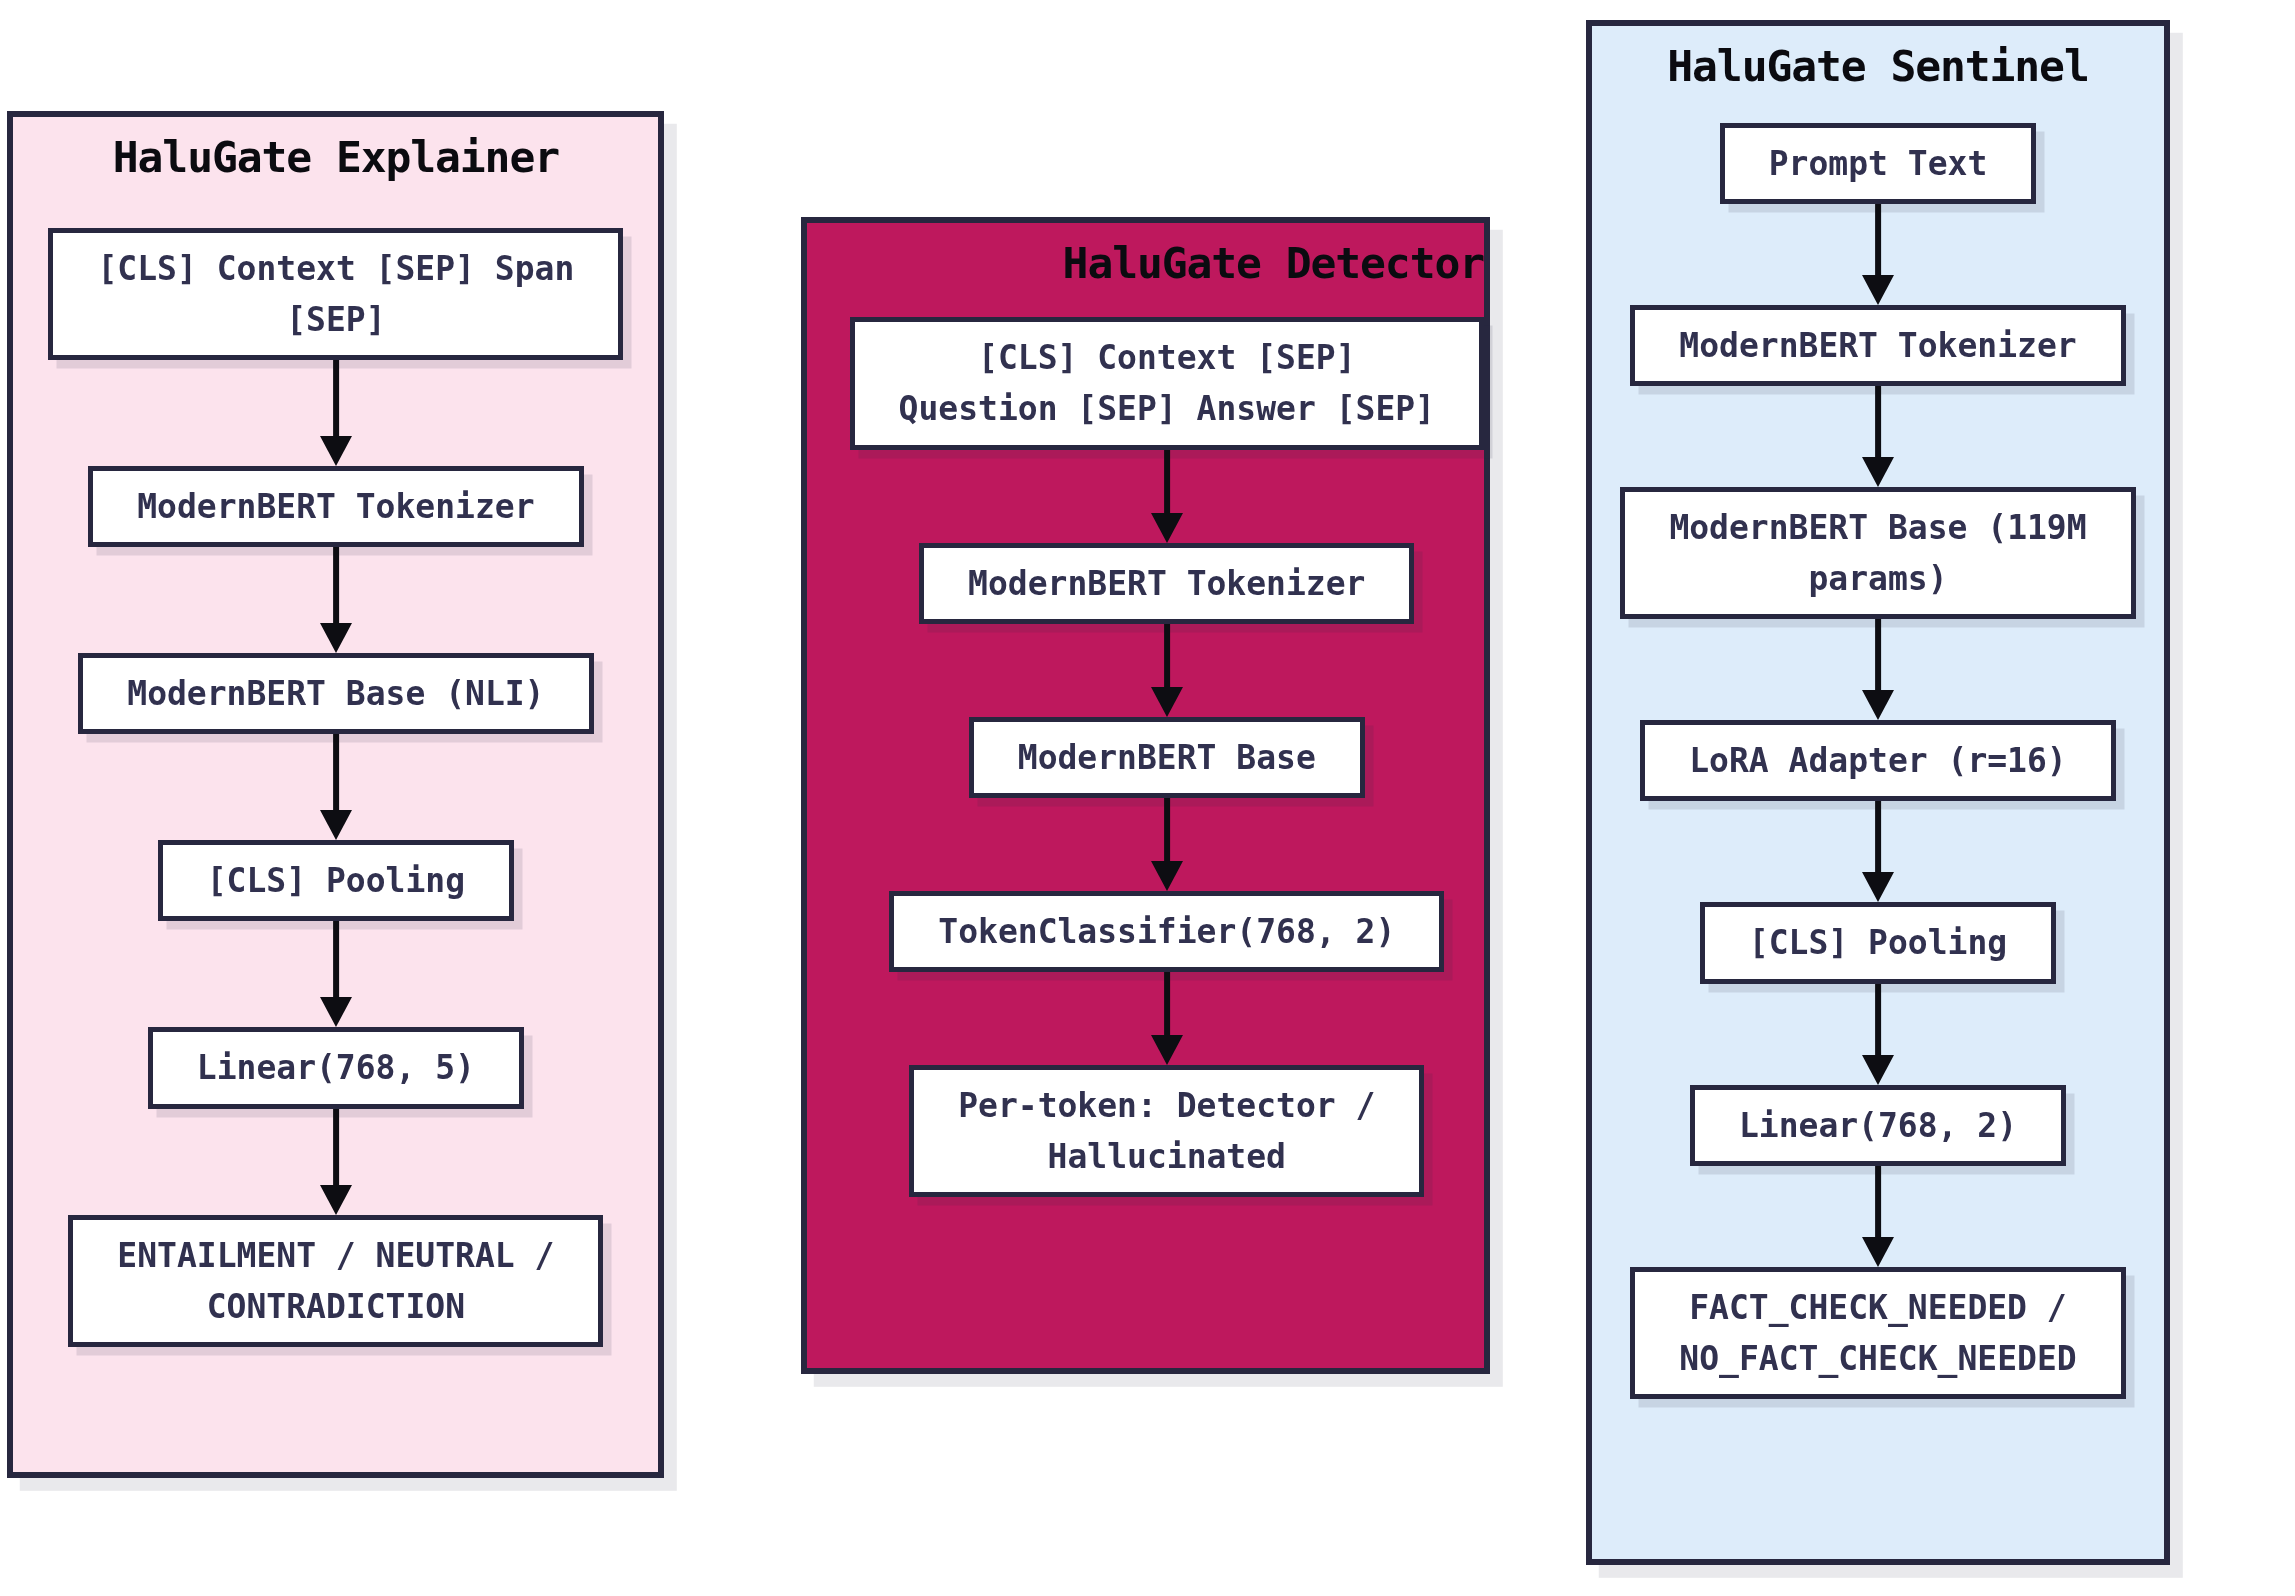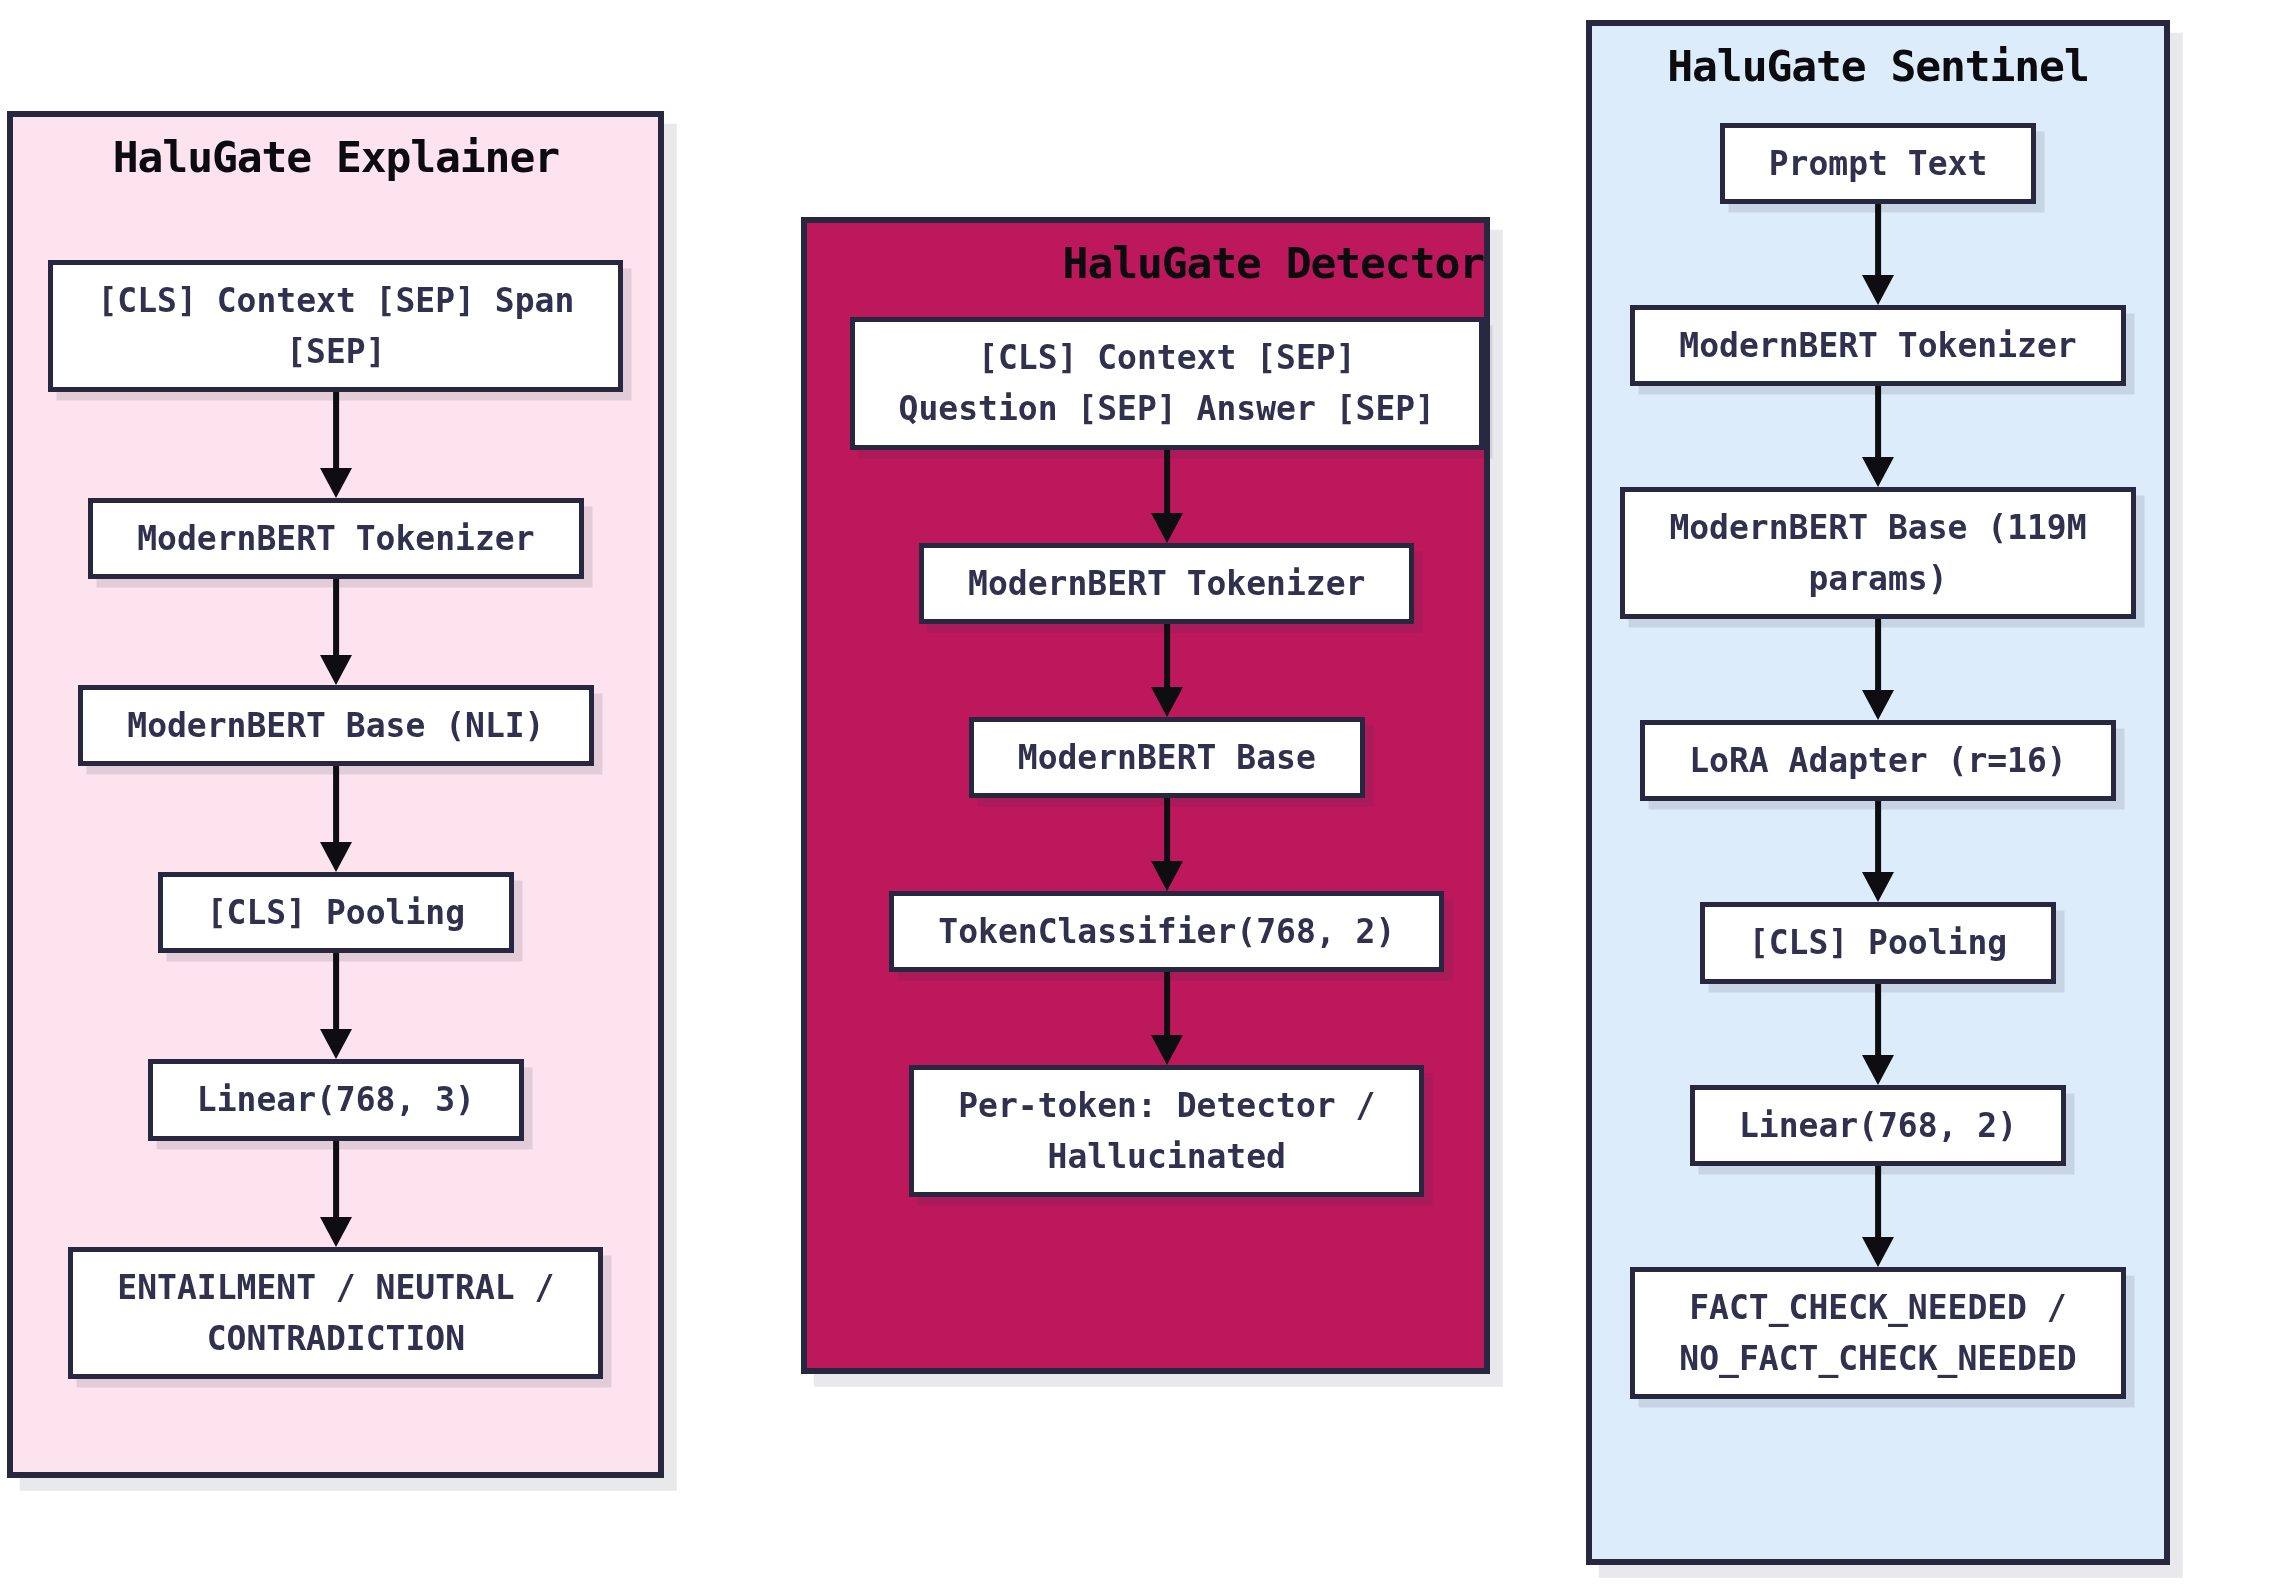--- a/index.html
+++ b/index.html
@@ -13,21 +13,21 @@
   html,body{width:2295px;height:1597px;background:#ffffff;overflow:hidden;
     font-family:"DejaVu Sans Mono","Liberation Mono",monospace;}
   .canvas{position:absolute;left:0;top:0;width:2295px;height:1597px;background:#ffffff;}
 
   .subgraph{
     position:absolute;
     border:6.4px solid var(--border);
     box-shadow:12.8px 12.8px 0 0 rgba(175,175,185,0.28);
     display:flex;flex-direction:column;align-items:center;
   }
-  .sg-explainer{left:7.4px;top:111px;width:657px;height:1367px;gap:32px;}
+  .sg-explainer{left:7.4px;top:111px;width:657px;height:1367px;}
   .sg-detector{left:801px;top:217px;width:689px;height:1157px;}
   .sg-sentinel{left:1586px;top:20px;width:584px;height:1545px;}
 
   .sg-title{
     margin-top:14px;
     font-size:43px;font-weight:700;line-height:1.25;
     color:var(--title);letter-spacing:-1.1px;white-space:nowrap;
   }
   .nodes{display:flex;flex-direction:column;align-items:center;}
   .sg-explainer .nodes{margin-top:43px;}
@@ -73,21 +73,21 @@
     <div class="nodes">
         <div class="node">[CLS] Context [SEP] Span
 [SEP]</div>
         <div class="arrow"></div>
         <div class="node">ModernBERT Tokenizer</div>
         <div class="arrow"></div>
         <div class="node">ModernBERT Base (NLI)</div>
         <div class="arrow"></div>
         <div class="node">[CLS] Pooling</div>
         <div class="arrow"></div>
-        <div class="node">Linear(768, 3)</div>
+        <div class="node">Linear(768, 5)</div>
         <div class="arrow"></div>
         <div class="node">ENTAILMENT / NEUTRAL /
 CONTRADICTION</div>
       </div>
   </div>
 
   <div class="subgraph sg-detector" style="background: #be185d; align-items: flex-end;">
     <div class="sg-title">HaluGate Detector</div>
     <div class="nodes">
         <div class="node">[CLS] Context [SEP]

